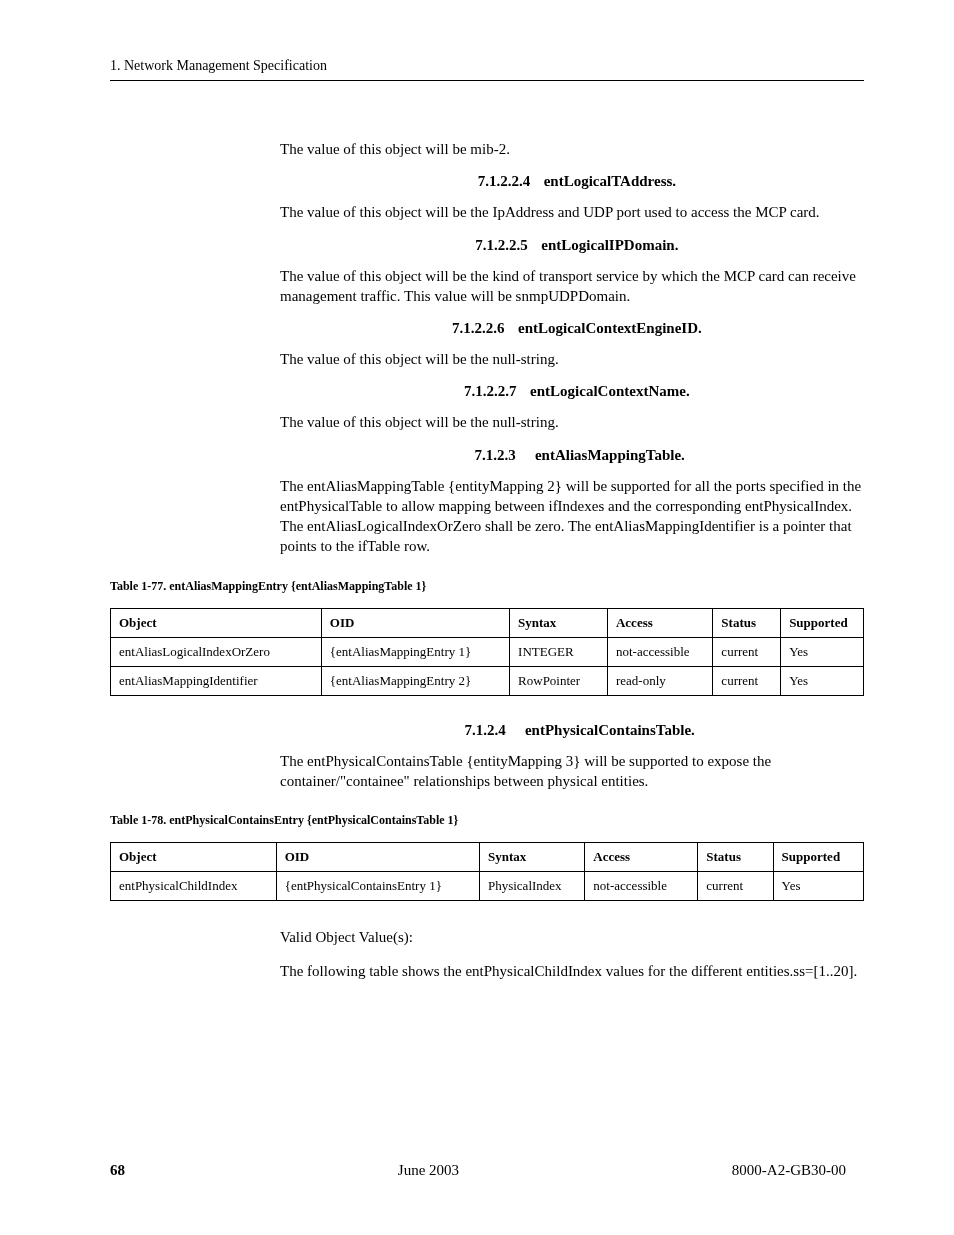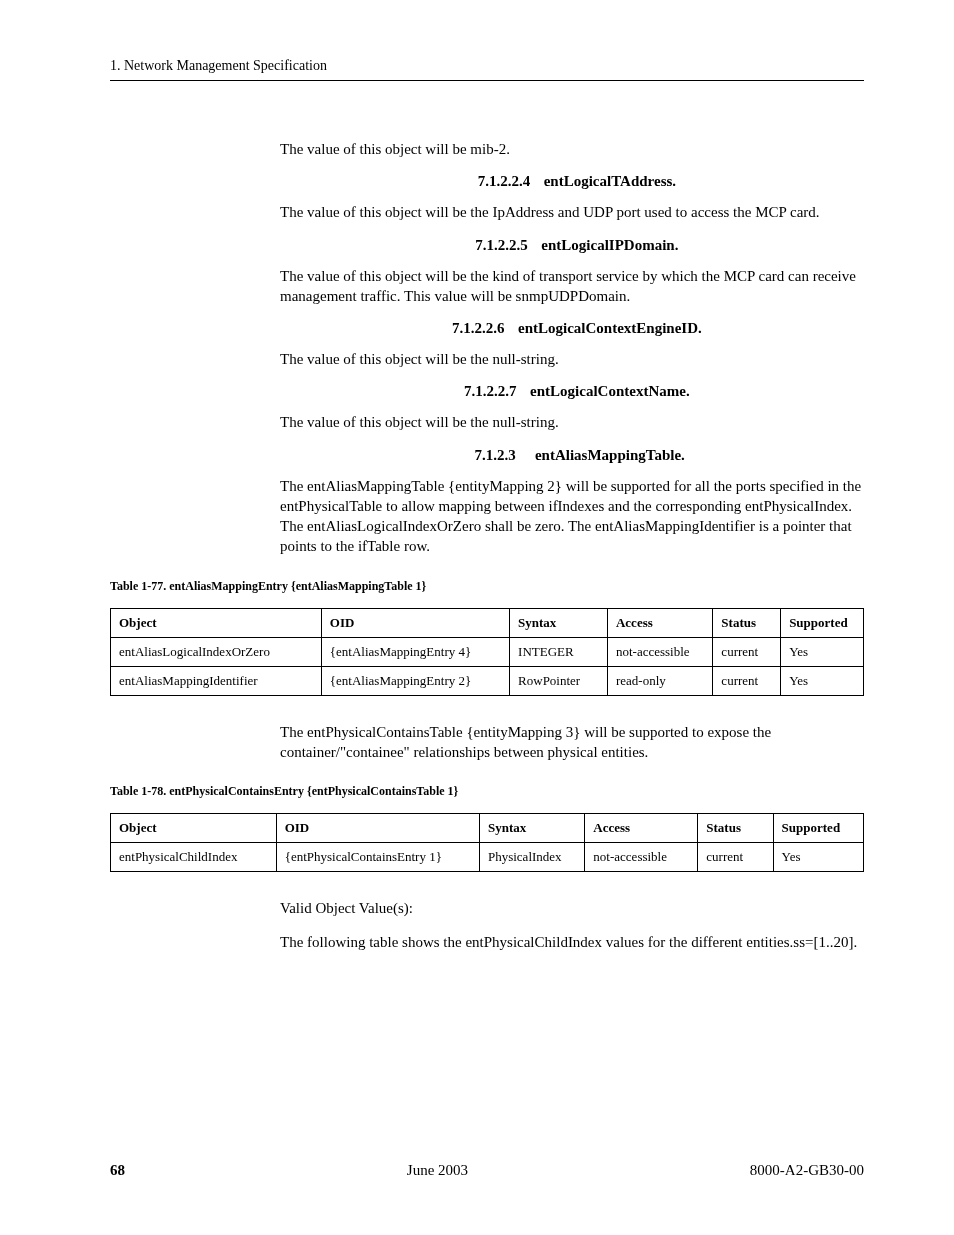--- a/index.html
+++ b/index.html
@@ -63,21 +63,21 @@
     overflow-wrap: break-word;
   }
   table.data th {
     font-weight: bold;
     vertical-align: bottom;
   }
   .footer {
     position: absolute;
     bottom: 56px;
     left: 110px;
-    right: 90px;
+    right: 108px;
     display: flex;
     justify-content: space-between;
     font-size: 15px;
     margin-top: 24px;
   }
   .footer .pnum { font-weight: bold; }
 </style>
 </head>
 <body>
 
@@ -135,38 +135,42 @@
         <th>OID</th>
         <th>Syntax</th>
         <th>Access</th>
         <th>Status</th>
         <th>Supported</th>
       </tr>
     </thead>
     <tbody>
       <tr>
         <td>entAliasLogicalIndexOrZero</td>
-        <td>{entAliasMappingEntry 4}</td>
+        <td>{entAliasMappingEntry 1}</td>
         <td>INTEGER</td>
         <td>not-accessible</td>
         <td>current</td>
         <td>Yes</td>
       </tr>
       <tr>
         <td>entAliasMappingIdentifier</td>
         <td>{entAliasMappingEntry 2}</td>
         <td>RowPointer</td>
         <td>read-only</td>
         <td>current</td>
         <td>Yes</td>
       </tr>
     </tbody>
   </table>
 
   <div class="content">
+    <p class="sect-head">
+      <span class="num">7.1.2.4</span>
+      <span>entPhysicalContainsTable.</span>
+    </p>
     <p class="para">The entPhysicalContainsTable {entityMapping 3} will be supported to expose the container/"containee" relationships between physical entities.</p>
   </div>
 
   <p class="table-caption">Table 1-78.  entPhysicalContainsEntry {entPhysicalContainsTable 1}</p>
   <table class="data">
     <colgroup>
       <col style="width:22%">
         <col style="width:27%">
         <col style="width:14%">
         <col style="width:15%">

